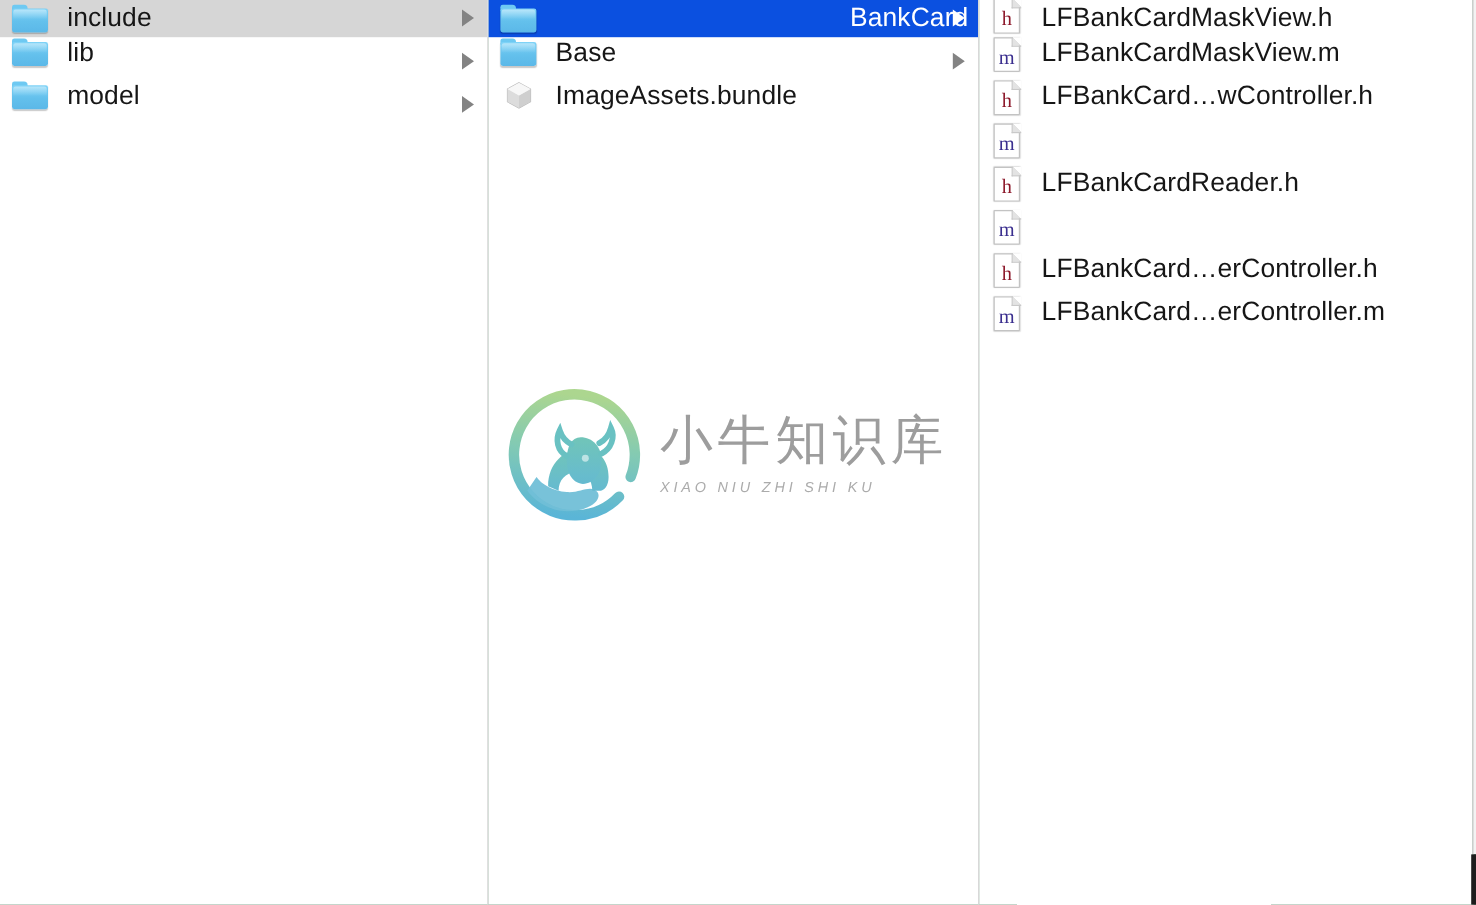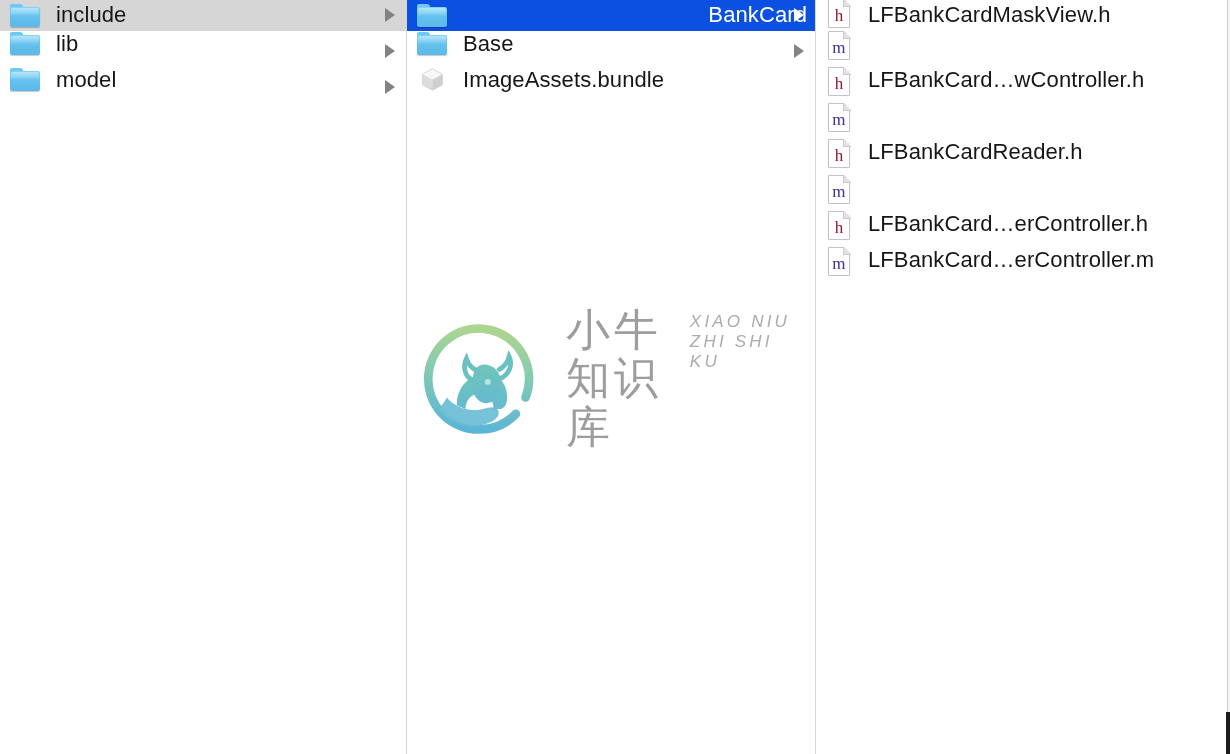--- a/index.html
+++ b/index.html
@@ -153,34 +153,35 @@
     top: 311px;
     width: 390px;
     height: 135px;
     display: flex;
     align-items: center;
     pointer-events: none;
     opacity: .96;
   }
   #wm-logo { flex: 0 0 auto; width: 126px; height: 126px; }
   #wm-text {
-    margin-left: 22px;
+    margin-left: 6px;
     display: flex;
+    flex-direction: column;
     justify-content: center;
   }
   #wm-cn {
     font-size: 44px;
     color: #9a9a9a;
     letter-spacing: 4px;
     line-height: 1.1;
     font-family: "DejaVu Sans", sans-serif;
     font-weight: 300;
   }
   #wm-en {
-    font-size: 17px;
+    font-size: 12px;
     color: #a8a8a8;
     letter-spacing: 3.2px;
     margin-top: 6px;
     font-style: italic;
     font-family: "Liberation Sans", sans-serif;
   }
 
   
   #edge-line {
     position: absolute;
@@ -287,20 +288,21 @@
             <span class="glyph glyph-h">h</span>
           </span>
           <span class="label">LFBankCardMaskView.h</span>
         </div>
         <div class="row">
           <span class="icon ic-file">
             <span class="page"></span>
             <span class="fold"></span>
             <span class="glyph glyph-m">m</span>
           </span>
+          <span class="label">LFBankCardMaskView.m</span>
         </div>
         <div class="row">
           <span class="icon ic-file">
             <span class="page"></span>
             <span class="fold"></span>
             <span class="glyph glyph-h">h</span>
           </span>
           <span class="label">LFBankCard…wController.h</span>
         </div>
         <div class="row">

